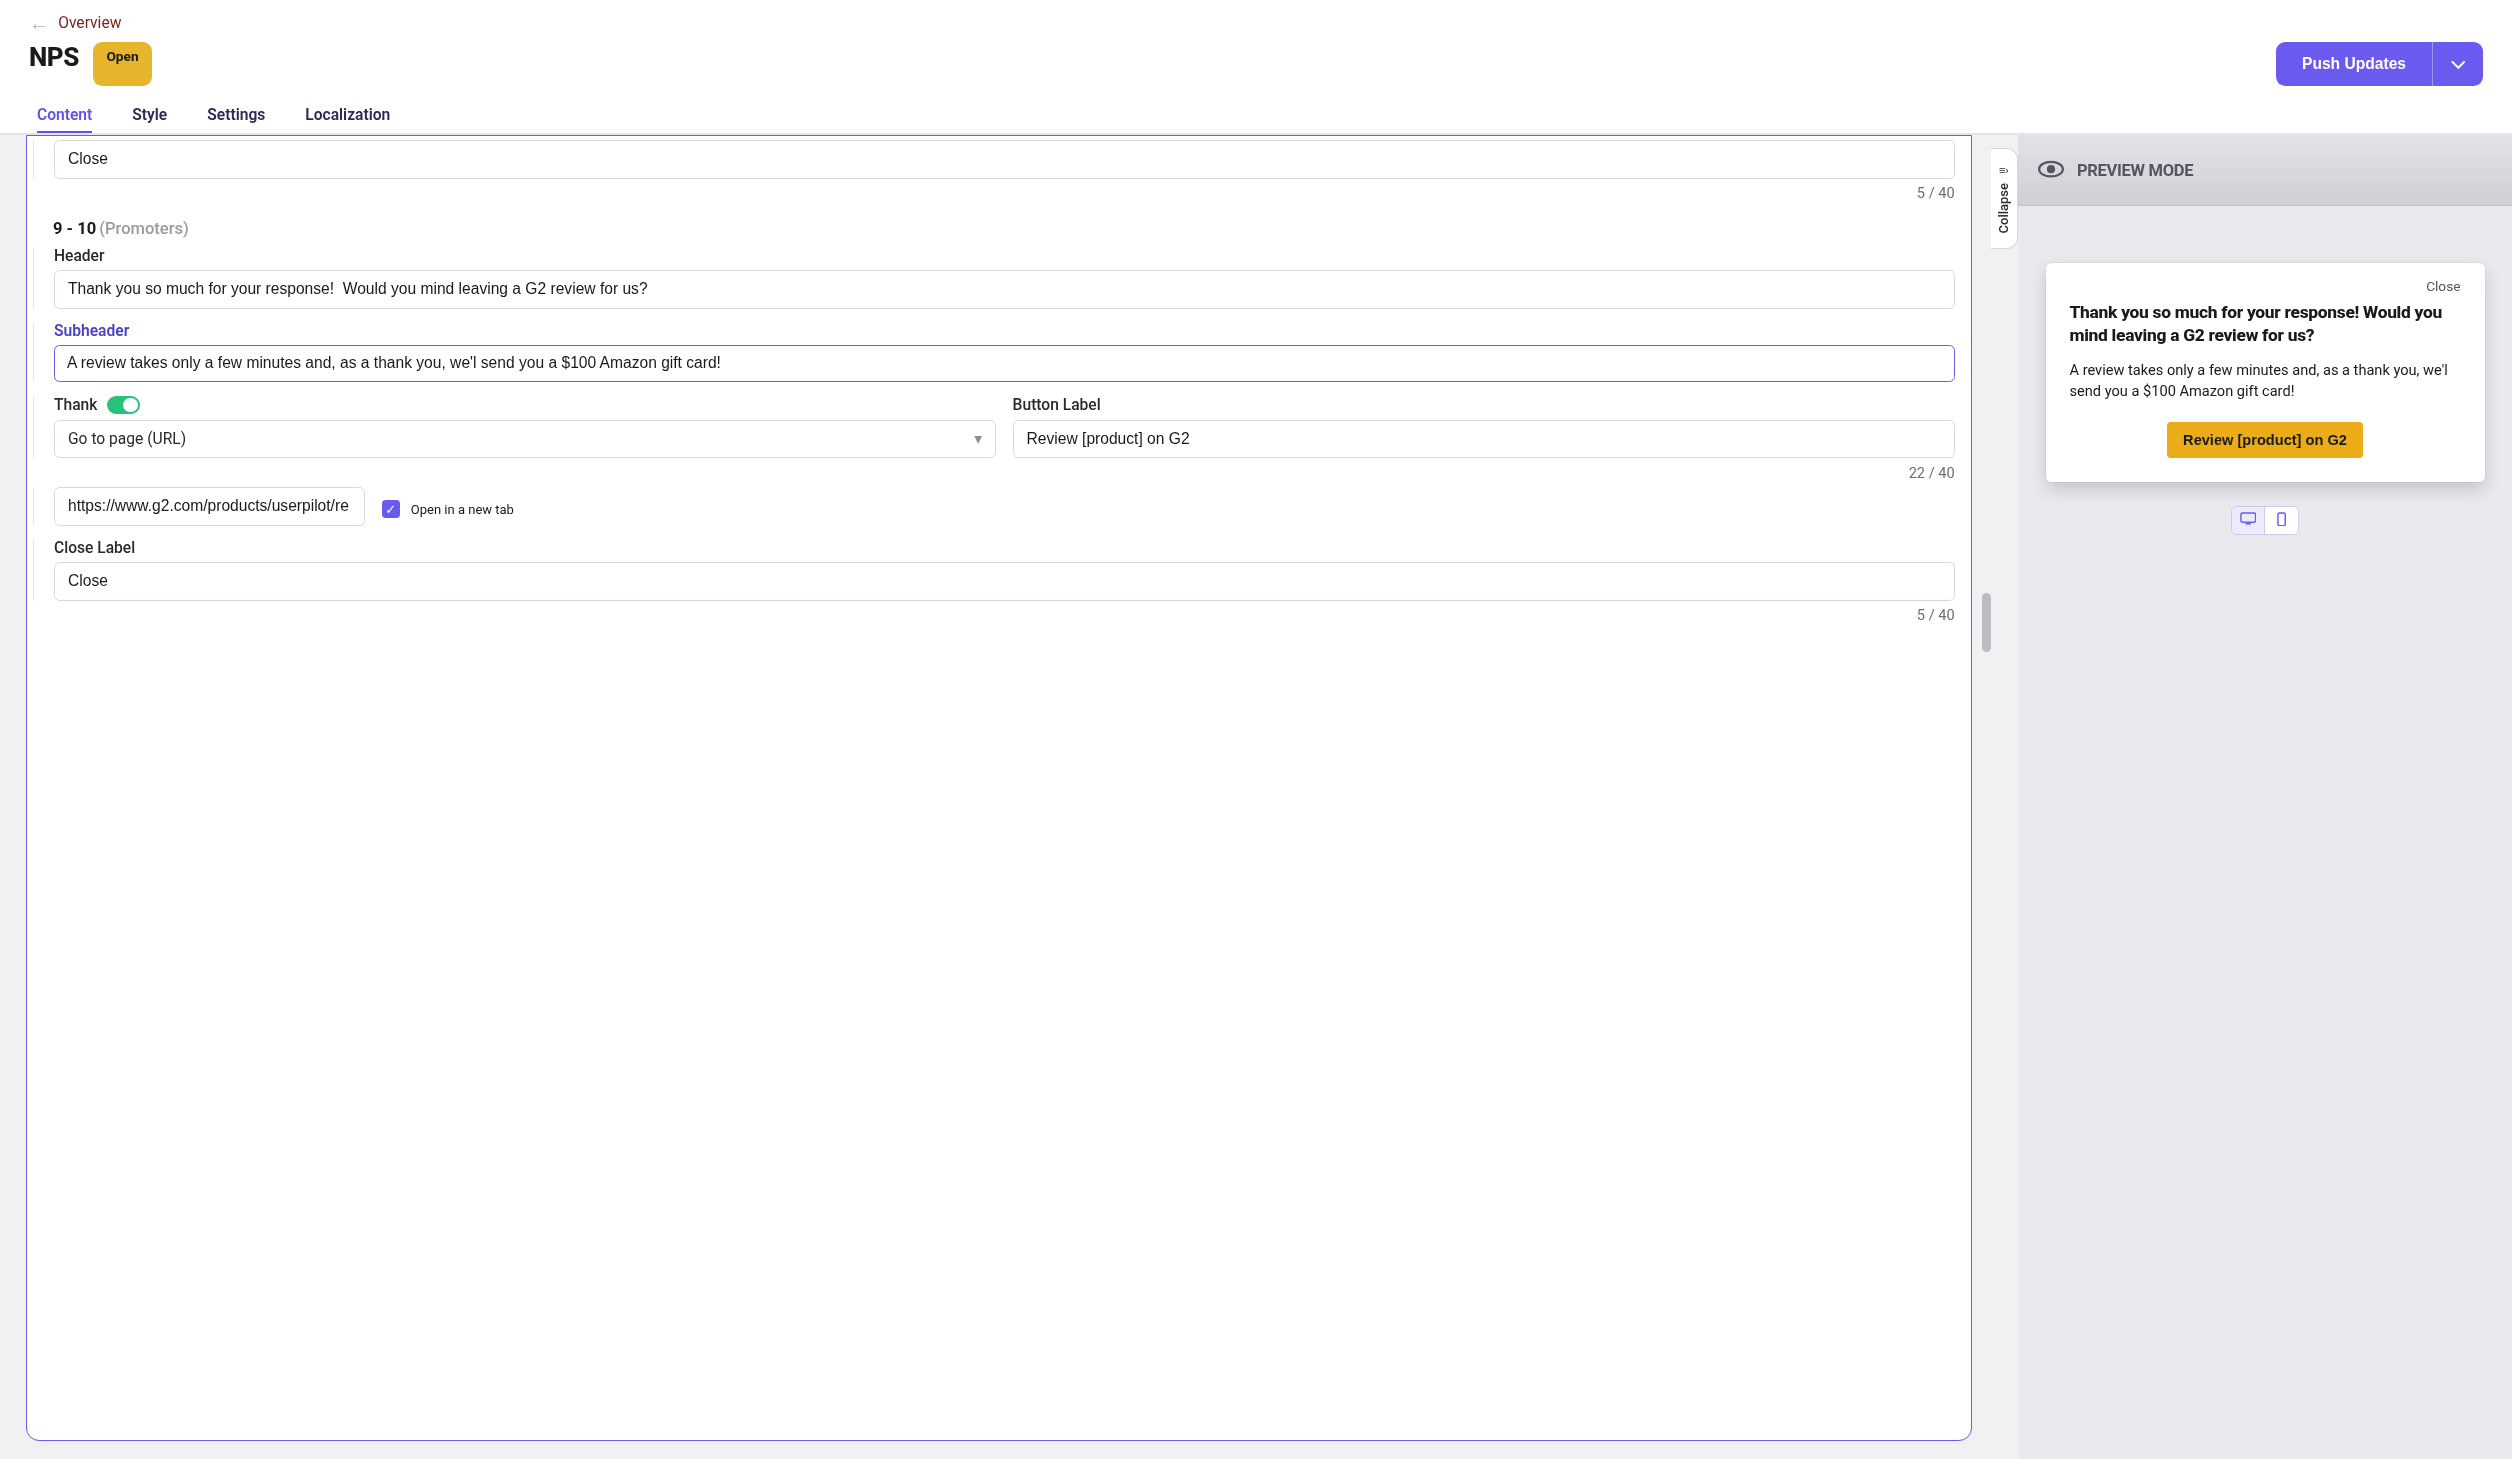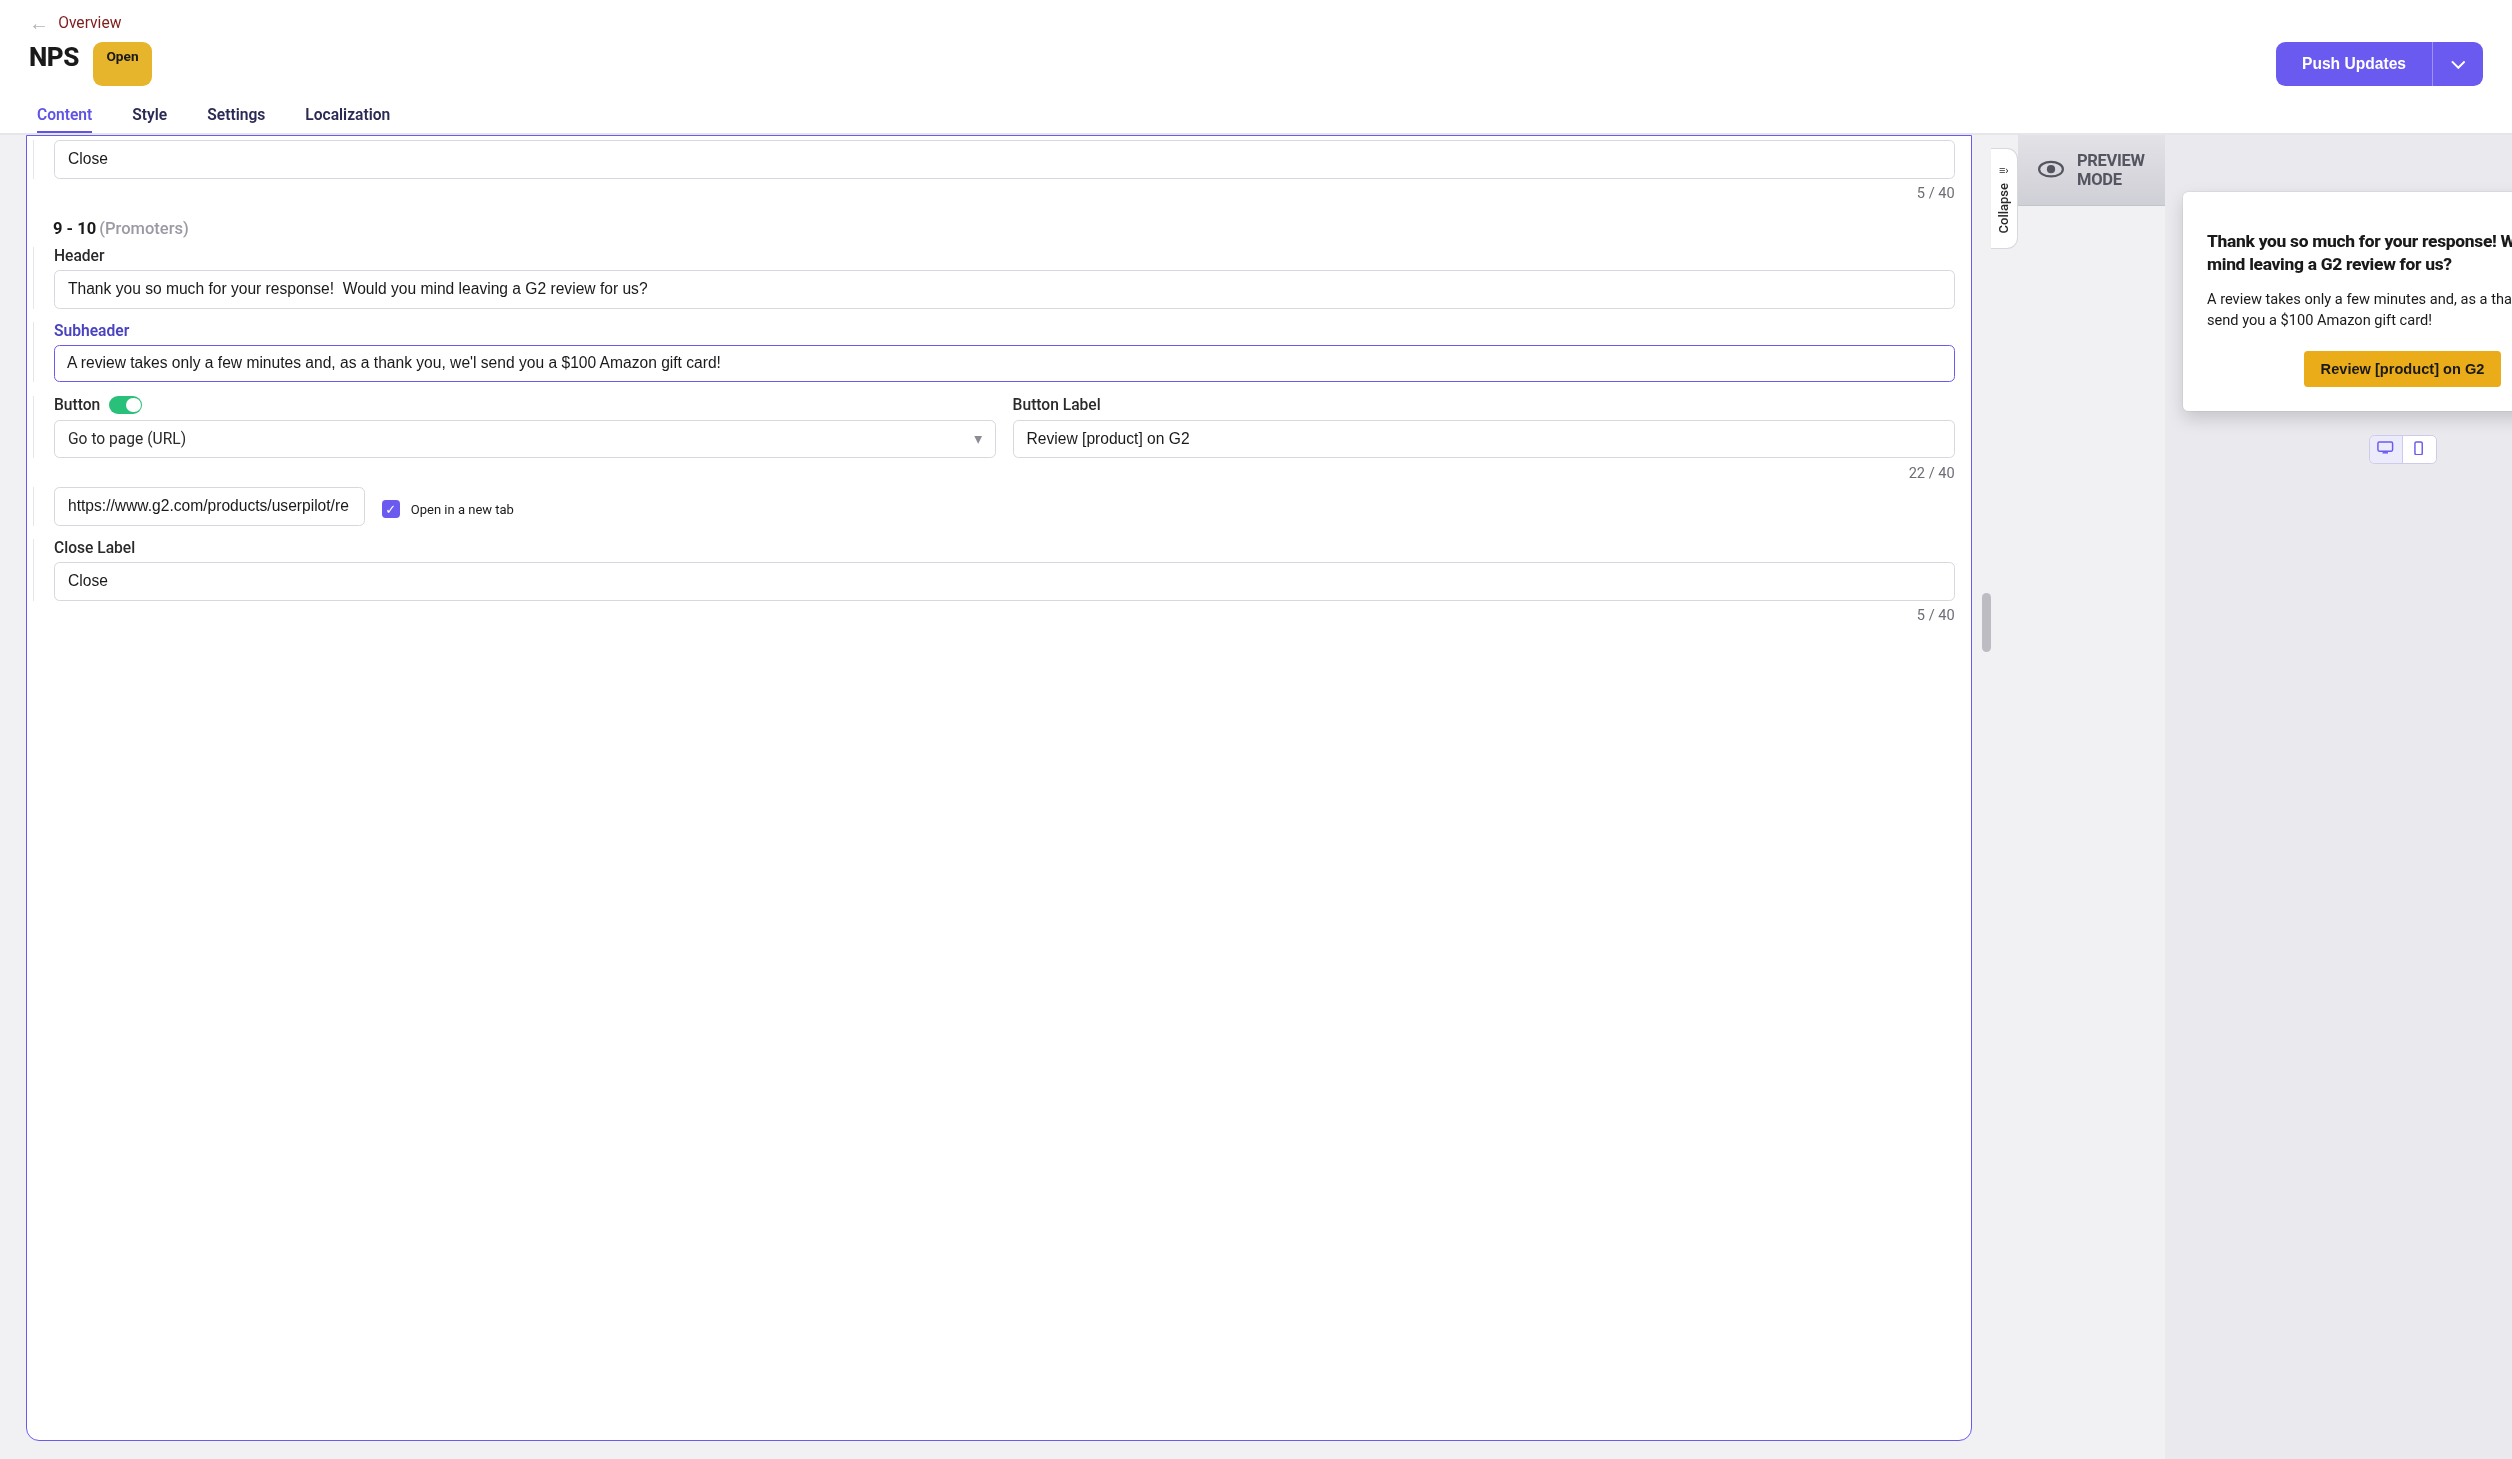--- a/index.html
+++ b/index.html
@@ -96,21 +96,21 @@
   .collapse-handle {
     width: 27.5px; background: #fff; border: 0.9px solid #d7d7de; border-left:none;
     border-radius: 0 11px 11px 0; margin: 13px 0 0; height: 101px;
     display:flex; flex-direction:column; align-items:center; justify-content:center;
     gap: 5.5px; cursor:pointer;
   }
   .collapse-label { writing-mode: vertical-rl; transform: rotate(180deg); font-size:13px; color:#2a2a2a; font-weight:500; }
   .collapse-icon { font-size: 11px; color:#2a2a2a; }
 
   
-  .preview-panel { width: 494px; display:flex; flex-direction:row; }
+  .preview-panel { width: 494px; display:flex; flex-direction:column; }
   .preview-header {
     height: 71px; background: linear-gradient(#e2e2e7, #cfcfd6); border-bottom: 0.9px solid #c3c3cb;
     display:flex; align-items:center; gap:13px; padding: 0 20px;
   }
   .eye-icon svg { width: 26px; height: 18.3px; }
   .preview-mode { font-size: 16.5px; font-weight: 700; letter-spacing: -0.3px; color:#555561; }
   .preview-body { flex:1; background:#e9e9ee; padding: 57px 18.3px 18.3px; display:flex; flex-direction:column; align-items:center; }
   .preview-card {
     width: 439px; background:#fff; border-radius: 5.5px; padding: 14.6px 24px 24px;
     box-shadow: 0 7.3px 16.5px rgba(0,0,0,0.15), 0 0 0 0.9px rgba(0,0,0,0.04);
@@ -186,21 +186,21 @@
         </div>
 
         <div class="editor-inner field-row-rule" style="margin-top:13px;">
           <span class="field-label focused">Subheader</span>
           <input class="input focused" value="A review takes only a few minutes and, as a thank you, we'l send you a $100 Amazon gift card!" style="">
         </div>
 
         <div class="editor-inner field-row-rule two-col" style="margin-top:14.6px; align-items:flex-end;">
           <div>
             <div class="button-row-label">
-              <span class="field-label" style="margin:0;">Button</span>
+              <span class="field-label" style="margin:0;">Thank</span>
               <span class="toggle"></span>
             </div>
             <div class="select">
               <span>Go to page (URL)</span>
               <span style="color:#8b8b94;">▾</span>
             </div>
           </div>
           <div>
             <span class="field-label">Button Label</span>
             <input class="input" value="Review [product] on G2" style="">

